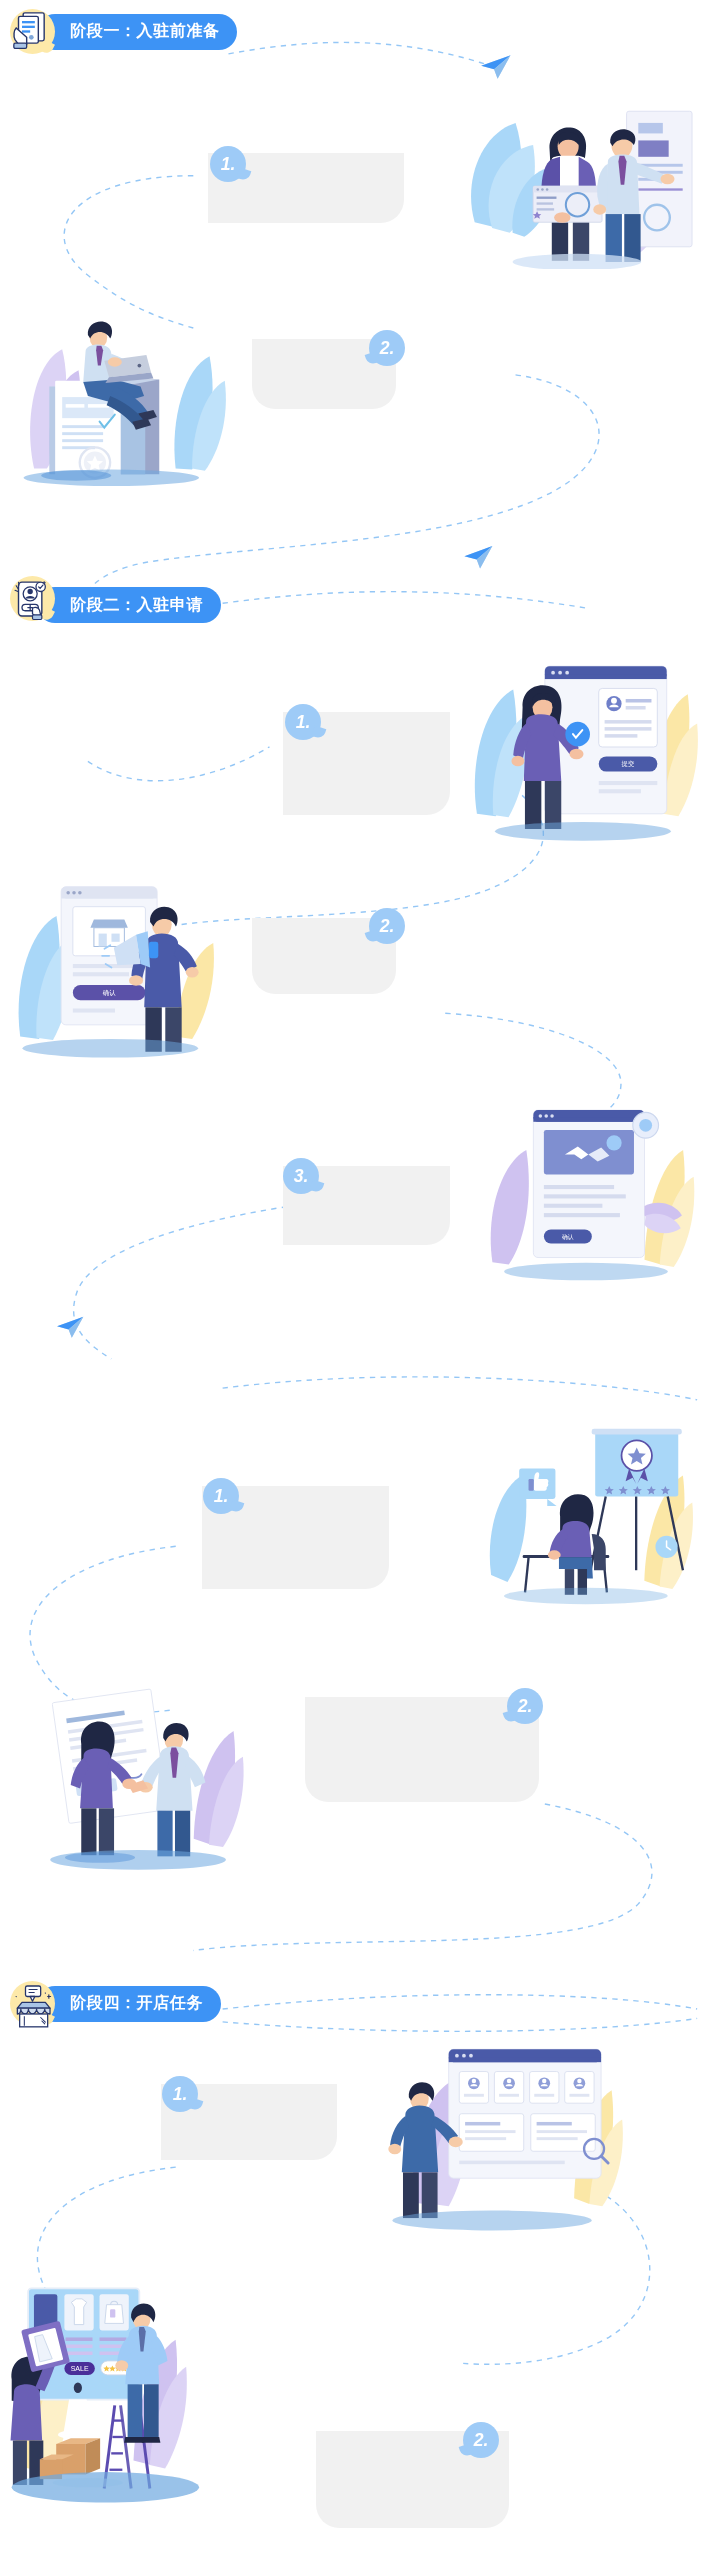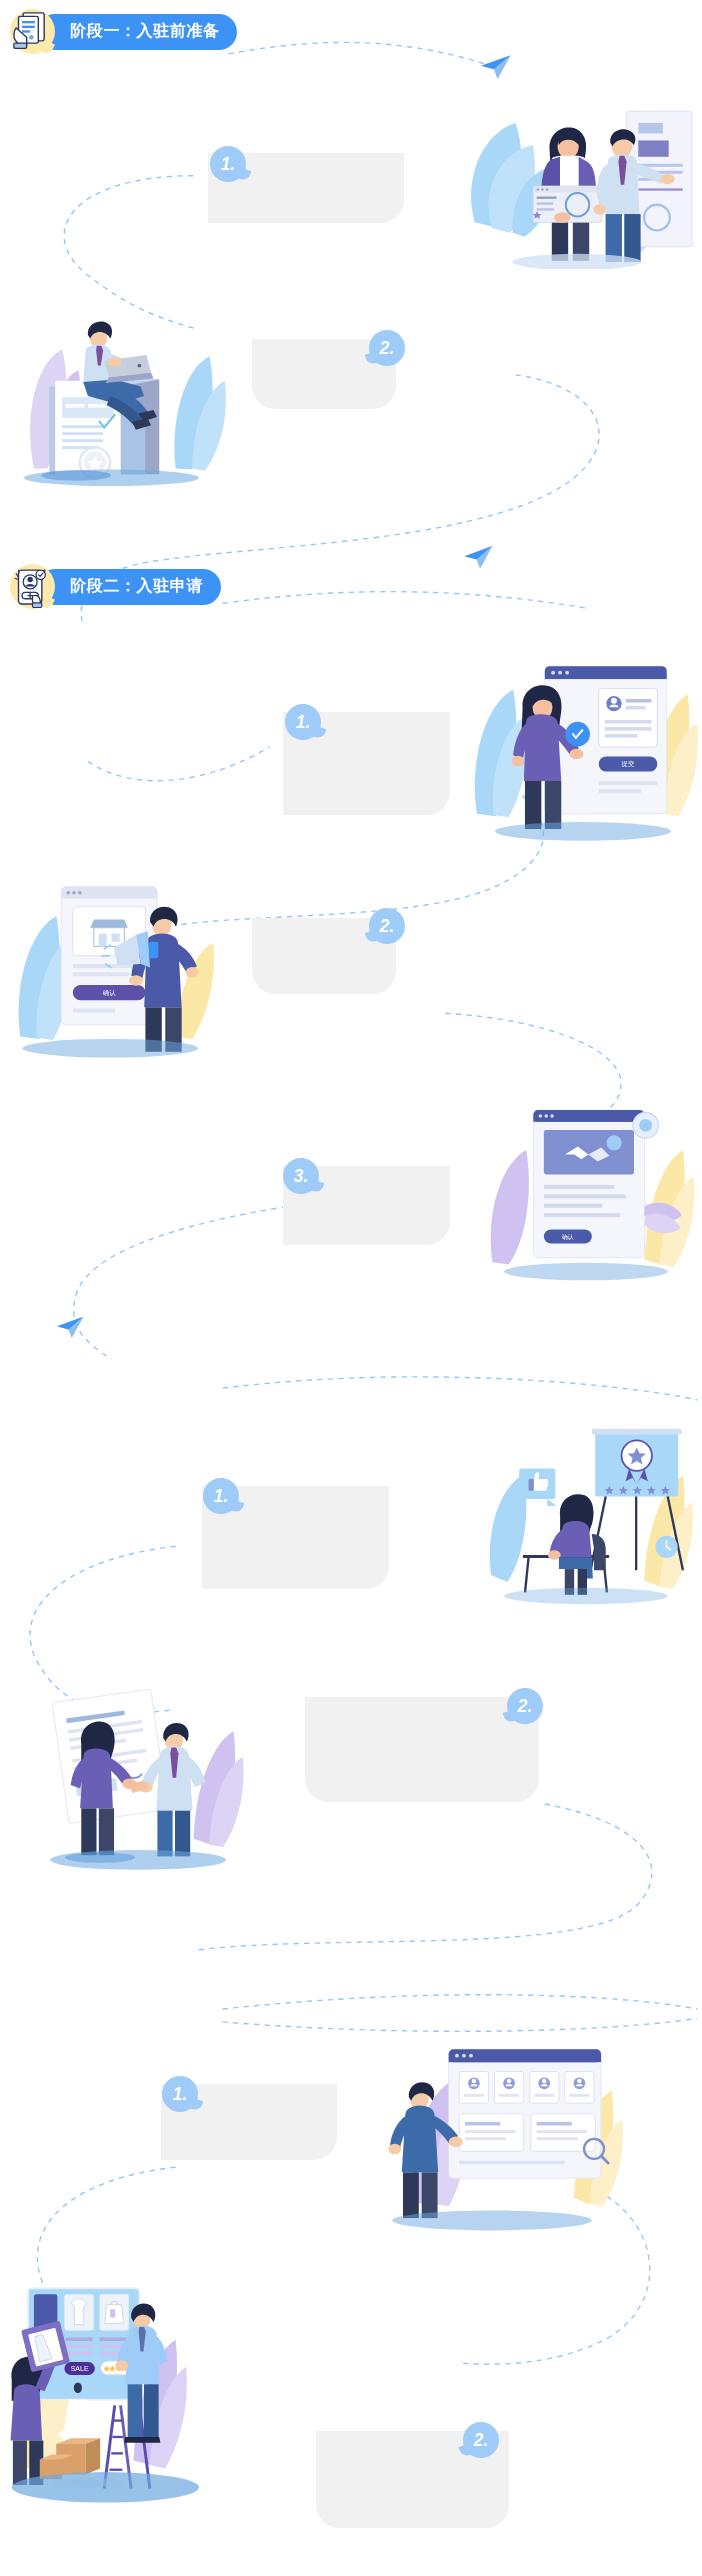--- a/index.html
+++ b/index.html
@@ -297,21 +297,21 @@
       <ellipse cx="180" cy="316" rx="150" ry="14" fill="#6ea8e0" opacity="0.55"></ellipse>
       <ellipse cx="120" cy="312" rx="60" ry="9" fill="#4f8fd6" opacity="0.5"></ellipse>
     </svg>
   </div>
 
   <div class="card round-bl-br" style="left:252px; top:339px; width:144px; height:70px;"></div>
   <div class="num-bubble tail-left" style="left:369px; top:330px;">
     <span>2.</span>
   </div>
 
-  <div class="stage-header" style="left:8.2px; top:562px;">
+  <div class="stage-header" style="left:8.2px; top:574px;align-items:flex-end;">
     <div class="stage-badge-art">
       <div class="blob"></div>
       <svg class="glyph" viewBox="0 0 84 84">
         <g transform="translate(12,8)">
           <rect x="6" y="6" width="40" height="58" rx="6" fill="#ffffff" stroke="#26356b" stroke-width="2.4"></rect>
           <circle cx="26" cy="26" r="12" fill="none" stroke="#26356b" stroke-width="2.2"></circle>
           <circle cx="26" cy="22" r="4.6" fill="#26356b"></circle>
           <path d="M18,34 C18,28 34,28 34,34 Z" fill="#26356b"></path>
           <rect x="12" y="44" width="28" height="11" rx="5.5" fill="#ffffff" stroke="#26356b" stroke-width="2.2"></rect>
           <path d="M22,49.5 h8 M26,45.5 v8" stroke="#26356b" stroke-width="2.2" stroke-linecap="round"></path>
@@ -580,20 +580,41 @@
       <ellipse cx="205" cy="336" rx="150" ry="17" fill="#6ea8e0" opacity="0.55"></ellipse>
       <ellipse cx="140" cy="332" rx="60" ry="9" fill="#4f8fd6" opacity="0.45"></ellipse>
     </svg>
   </div>
 
   <div class="card round-bl-br" style="left:305px; top:1697px; width:234px; height:105px;"></div>
   <div class="num-bubble tail-left" style="left:507px; top:1688px;">
     <span>2.</span>
   </div>
 
+  <div class="stage-header" style="left:8.2px; top:1979px;">
+    <div class="stage-badge-art">
+      <div class="blob"></div>
+      <svg class="glyph" viewBox="0 0 84 84">
+        <g transform="translate(8,8)">
+          <rect x="22" y="4" width="26" height="18" rx="3" fill="#ffffff" stroke="#26356b" stroke-width="2.2"></rect>
+          <path d="M30,22 L34,30 L38,22 Z" fill="#ffffff" stroke="#26356b" stroke-width="2.2" stroke-linejoin="round"></path>
+          <path d="M28,10 h14 M28,15 h9" stroke="#26356b" stroke-width="1.8" stroke-linecap="round"></path>
+          <path d="M8,42 L16,32 L56,32 L64,42 Z" fill="#a9c4e6" stroke="#26356b" stroke-width="2.2" stroke-linejoin="round"></path>
+          <path d="M8,42 L8,52 C12,52 14,48 14,44 C14,48 18,52 21,52 C24,52 27,48 27,44 C27,48 31,52 34,52 C37,52 41,48 41,44 C41,48 45,52 48,52 C51,52 55,48 55,44 C55,48 59,52 64,52 L64,42 Z" fill="#cfdcee" stroke="#26356b" stroke-width="2.2" stroke-linejoin="round"></path>
+          <rect x="12" y="52" width="48" height="22" fill="#ffffff" stroke="#26356b" stroke-width="2.2"></rect>
+          <path d="M20,56 v16" stroke="#26356b" stroke-width="1.8"></path>
+          <path d="M48,58 l8,8 M50,64 l5,5" stroke="#26356b" stroke-width="1.8" stroke-linecap="round"></path>
+          <path d="M6,22 l.1,.1 M56,16 l.1,.1 M60,22 h5 M62,19 v6" stroke="#26356b" stroke-width="2" stroke-linecap="round"></path>
+        </g>
+      </svg>
+    </div>
+    <div class="stage-pill">
+      <span>阶段四：开店任务</span>
+    </div>
+  </div>
 
   <div class="illus" style="left:363px; top:2027px; width:264px; height:211px;">
     <svg viewBox="0 0 450 360" width="264" height="211">
       <path d="M88,300 C76,212 104,116 152,92 C166,174 152,258 122,304 Z" fill="#cfc2f0"></path>
       <path d="M118,302 C112,228 138,150 176,130 C186,198 170,262 146,306 Z" fill="#dcd3f5"></path>
       <path d="M360,292 C362,212 386,132 424,108 C434,188 414,262 386,302 Z" fill="#fbe7a6"></path>
       <path d="M386,302 C390,238 412,176 442,158 C448,222 430,276 408,306 Z" fill="#fdf0c8"></path>
 
       <rect x="146" y="38" width="260" height="220" rx="8" fill="#f4f6fc" stroke="#e0e4f2" stroke-width="1.5"></rect>
       <rect x="146" y="38" width="260" height="22" rx="8" fill="#4a5aa8"></rect>

